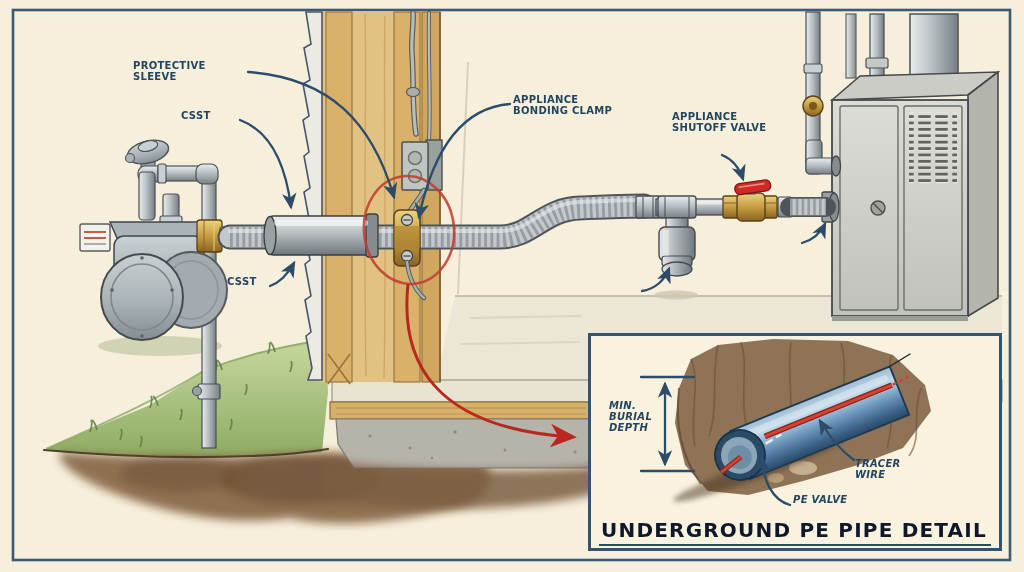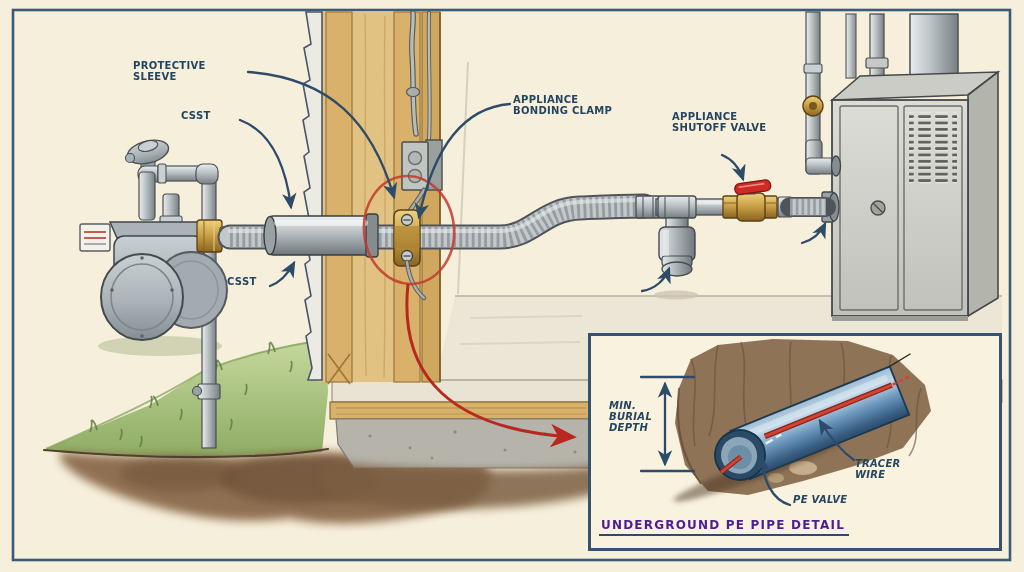--- a/index.html
+++ b/index.html
@@ -7,22 +7,22 @@
           font-family:"DejaVu Sans", sans-serif;}
   svg{display:block;}
   .scene{position:absolute;left:0;top:0;}
   .lbl{position:absolute;font-weight:bold;font-size:10px;line-height:1.12;
        color:#24455f;letter-spacing:.3px;white-space:pre-line;}
   .lbl.center{text-align:center;}
   .inset{position:absolute;left:588px;top:333px;width:414px;height:218px;
          background:#f8f2df;border:3px solid #33536e;box-sizing:border-box;}
   .inset svg{position:absolute;left:0;top:0;}
   .inset .lbl{font-size:10px;font-style:italic;}
-  .inset-title{position:absolute;left:8px;top:182px;font-weight:bold;font-size:12px;
-       color:#4c1d95;letter-spacing:1.2px;border-bottom:2.5px solid #2c4c6a;
+  .inset-title{position:absolute;left:8px;top:182px;font-weight:bold;font-size:20px;
+       color:#0f172a;letter-spacing:1.2px;border-bottom:2.5px solid #2c4c6a;
        padding:0 4px 2px 2px;display:inline-block;}
 </style>
 </head>
 <body>
 
 <div class="canvas">
 <svg class="scene" width="1024" height="572" viewBox="0 0 1024 572">
   <defs>
     <linearGradient id="pipeV" x1="0" y1="0" x2="0" y2="1">
       <stop offset="0" stop-color="#e9edee"></stop>

